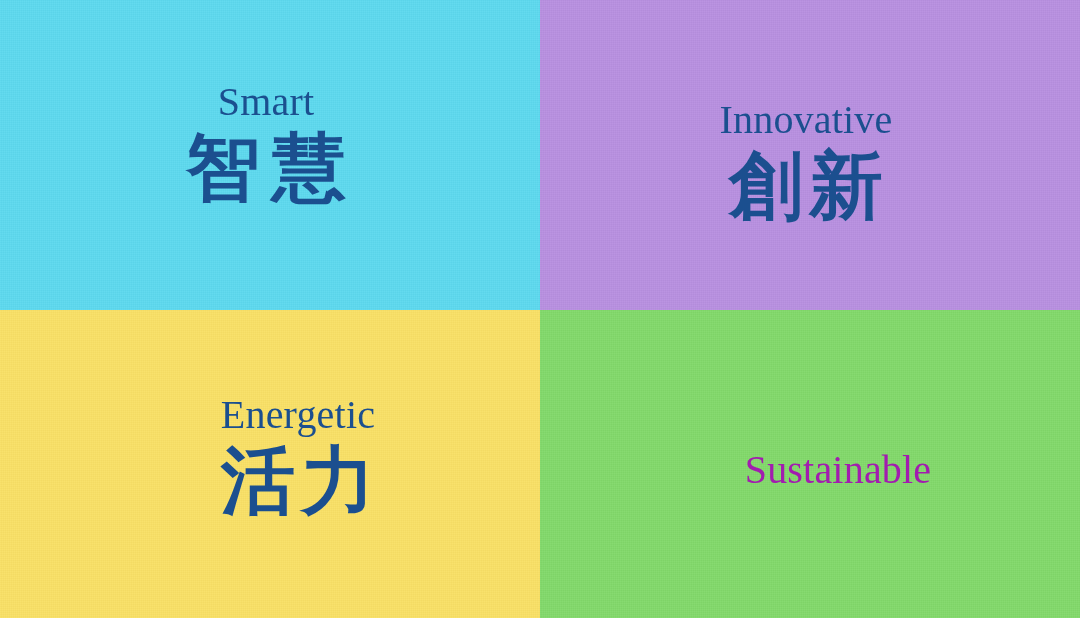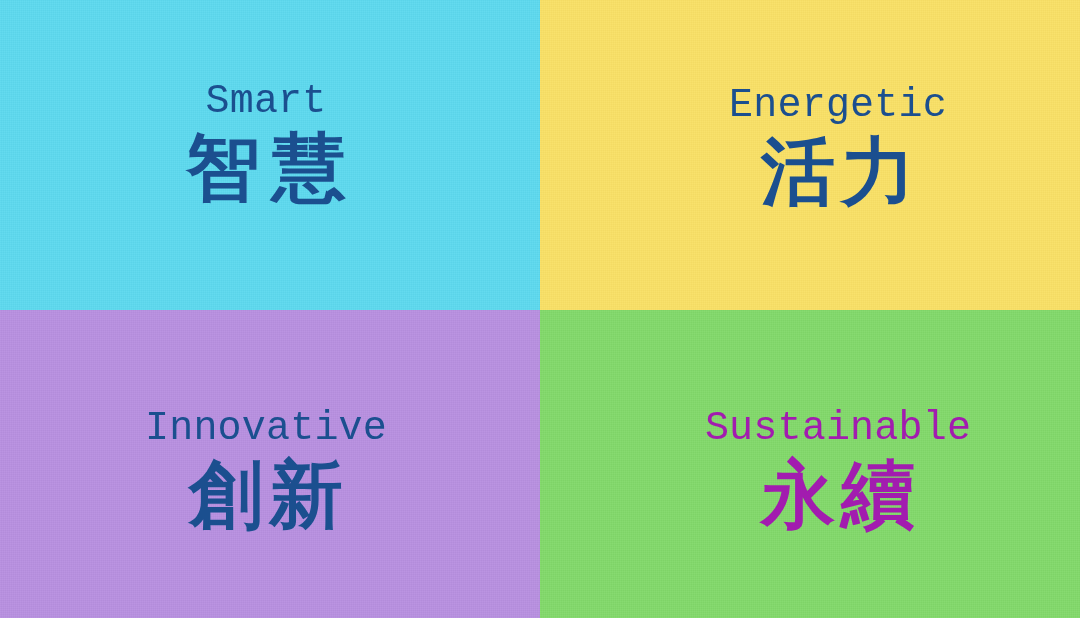--- a/index.html
+++ b/index.html
@@ -56,21 +56,21 @@
   .label-stack {
     position: relative;
     z-index: 2;
     display: flex;
     flex-direction: column;
     align-items: center;
     line-height: 1;
   }
 
   .label-en {
-    font-family: Liberation Mono, monospace;
+    font-family: Liberation Serif, serif;
     font-size: 40px;
     font-weight: 400;
     letter-spacing: 0.2px;
     white-space: nowrap;
   }
 
   .label-zh {
     font-family: "DejaVu Sans", "Liberation Sans", sans-serif;
     font-size: 74px;
     font-weight: 700;
@@ -98,37 +98,36 @@
 <div id="grid">
 
   <div class="quad" id="quad-smart" style="background-color: rgb(92, 217, 238); color: rgb(27, 79, 143);">
     <div class="texture"></div>
     <div class="label-stack">
       <div class="label-en">Smart</div>
       <div class="label-zh">智慧</div>
     </div>
   </div>
 
+  <div class="quad" id="quad-innovative" style="background-color: rgb(183, 143, 224); color: rgb(27, 79, 143);">
+    <div class="texture"></div>
+    <div class="label-stack">
+      <div class="label-en">Innovative</div>
+      <div class="label-zh">創新</div>
+    </div>
+  </div>
+
   <div class="quad" id="quad-energetic" style="background-color: rgb(249, 224, 101); color: rgb(27, 79, 143);">
     <div class="texture"></div>
     <div class="label-stack">
       <div class="label-en">Energetic</div>
       <div class="label-zh">活力</div>
     </div>
   </div>
 
-  <div class="quad" id="quad-innovative" style="background-color: rgb(183, 143, 224); color: rgb(27, 79, 143);">
-    <div class="texture"></div>
-    <div class="label-stack">
-      <div class="label-en">Innovative</div>
-      <div class="label-zh">創新</div>
-    </div>
-  </div>
-
   <div class="quad" id="quad-sustainable" style="background-color: rgb(129, 217, 106); color: #a21caf;">
     <div class="texture"></div>
     <div class="label-stack">
       <div class="label-en">Sustainable</div>
-      <div class="label-zh">永續</div>
     </div>
   </div>
 
 </div>
 
 </body></html>

